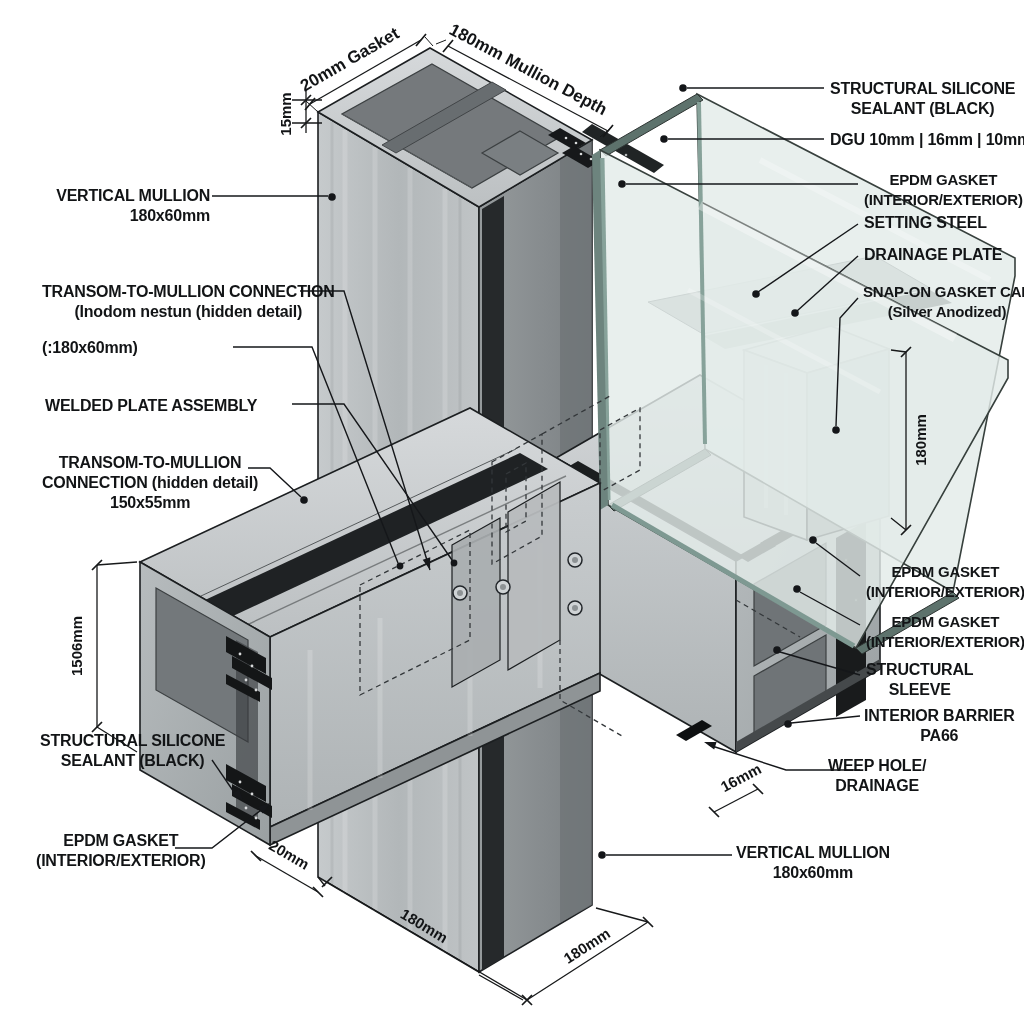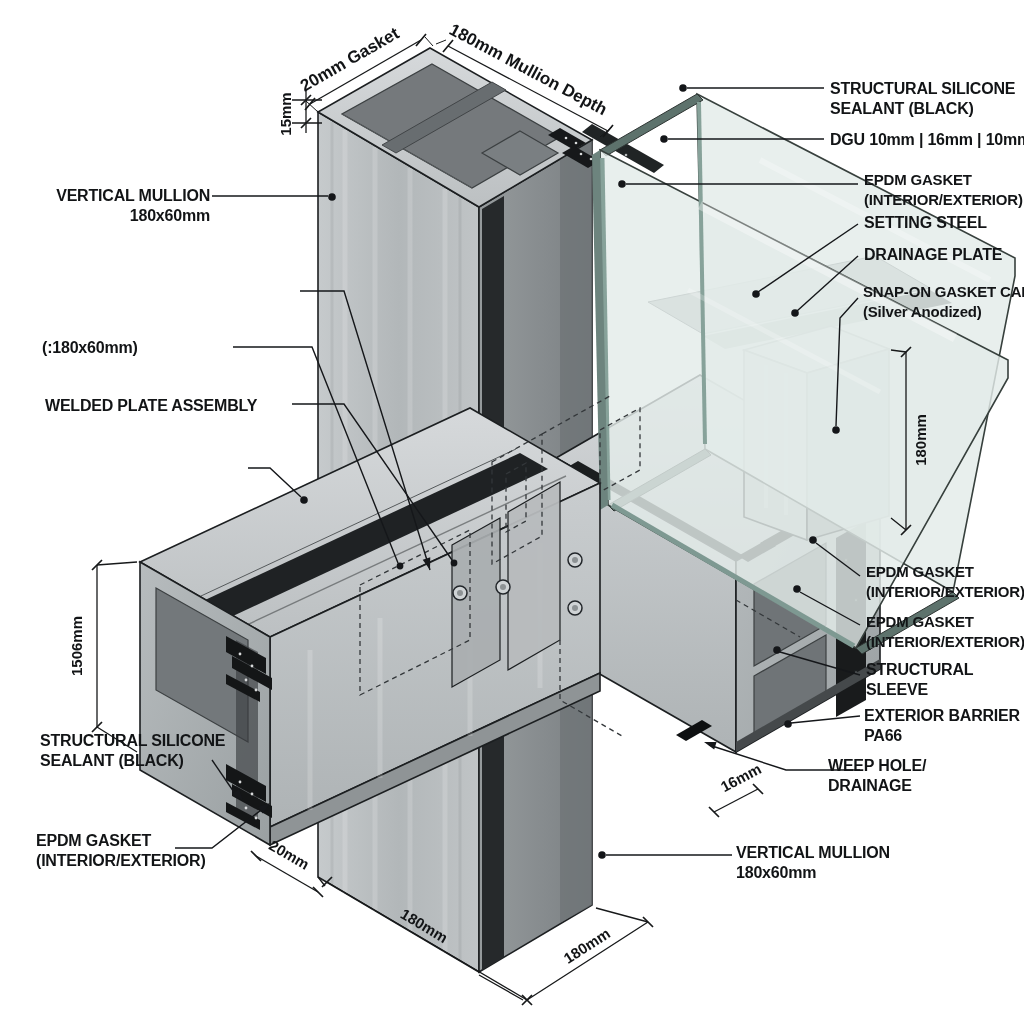--- a/index.html
+++ b/index.html
@@ -1,20 +1,20 @@
 <!DOCTYPE html>
 <html><head>
 <meta charset="utf-8">
 <style>
   html,body{margin:0;padding:0;background:#ffffff;}
   #canvas{position:relative;width:1024px;height:1024px;background:#ffffff;overflow:hidden;
           font-family:"Liberation Sans",sans-serif;}
   #drawing{position:absolute;left:0;top:0;}
   .co{position:absolute;font:700 16px/20px "Liberation Sans",sans-serif;color:#121416;
-      white-space:nowrap;letter-spacing:-0.2px;}
+      white-space:nowrap;letter-spacing:-0.2px;text-align:center;}
   .co span{display:block;}
   .co.small span{font-size:15px;}
   .co-r{text-align:right;}
   .dim{position:absolute;font:700 15px/16px "Liberation Sans",sans-serif;color:#121416;
        white-space:nowrap;}
 </style>
 </head>
 <body>
 
 <div id="canvas">
@@ -251,25 +251,34 @@
     <polygon points="704,742 716.6,741.9 714.2,749.5" fill="#15171a" stroke="none"></polygon>
     <path d="M606,855 L732,855"></path>
         <circle cx="602" cy="855" r="3.8" fill="#141619" stroke="none"></circle>
   </g>
 </svg>
 
 <div class="co co-r" style="left:38px;top:186px;width:172px">
   <span>VERTICAL MULLION</span>
   <span>180x60mm</span>
 </div>
+<div class="co" style="left:42px;top:282px">
+  <span>TRANSOM-TO-MULLION CONNECTION</span>
+  <span>(Inodom nestun (hidden detail)</span>
+</div>
 <div class="co" style="left:42px;top:338px">
   <span>(:180x60mm)</span>
 </div>
 <div class="co" style="left:45px;top:396px">
   <span>WELDED PLATE ASSEMBLY</span>
+</div>
+<div class="co" style="left:42px;top:453px">
+  <span>TRANSOM-TO-MULLION</span>
+  <span>CONNECTION (hidden detail)</span>
+  <span>150x55mm</span>
 </div>
 <div class="co" style="left:40px;top:731px">
   <span>STRUCTURAL SILICONE</span>
   <span>SEALANT (BLACK)</span>
 </div>
 <div class="co" style="left:36px;top:831px">
   <span>EPDM GASKET</span>
   <span>(INTERIOR/EXTERIOR)</span>
 </div>
 
@@ -300,21 +309,21 @@
 </div>
 <div class="co small" style="left:866px;top:612px">
   <span>EPDM GASKET</span>
   <span>(INTERIOR/EXTERIOR)</span>
 </div>
 <div class="co" style="left:866px;top:660px">
   <span>STRUCTURAL</span>
   <span>SLEEVE</span>
 </div>
 <div class="co" style="left:864px;top:706px">
-  <span>EXTERIOR BARRIER</span>
+  <span>INTERIOR BARRIER</span>
   <span>PA66</span>
 </div>
 <div class="co" style="left:828px;top:756px">
   <span>WEEP HOLE/</span>
   <span>DRAINAGE</span>
 </div>
 <div class="co" style="left:736px;top:843px">
   <span>VERTICAL MULLION</span>
   <span>180x60mm</span>
 </div>

